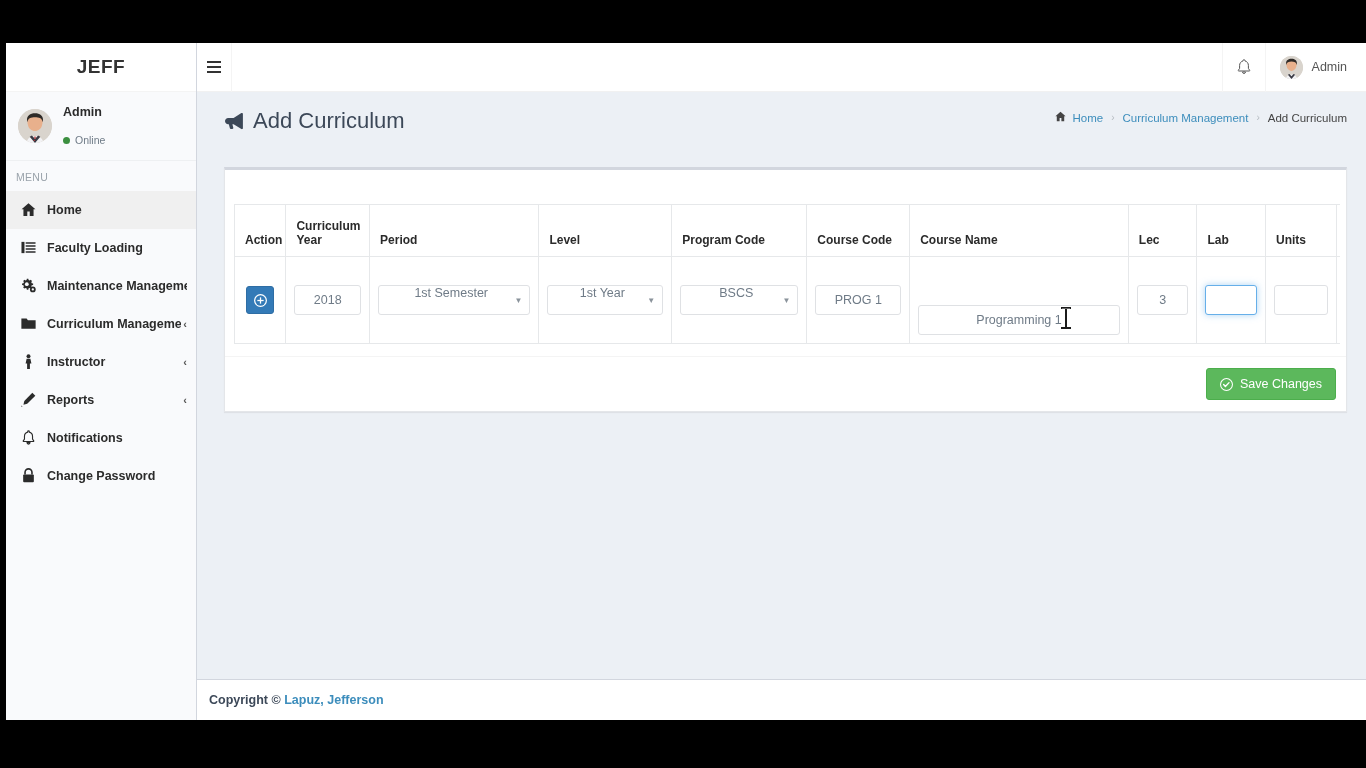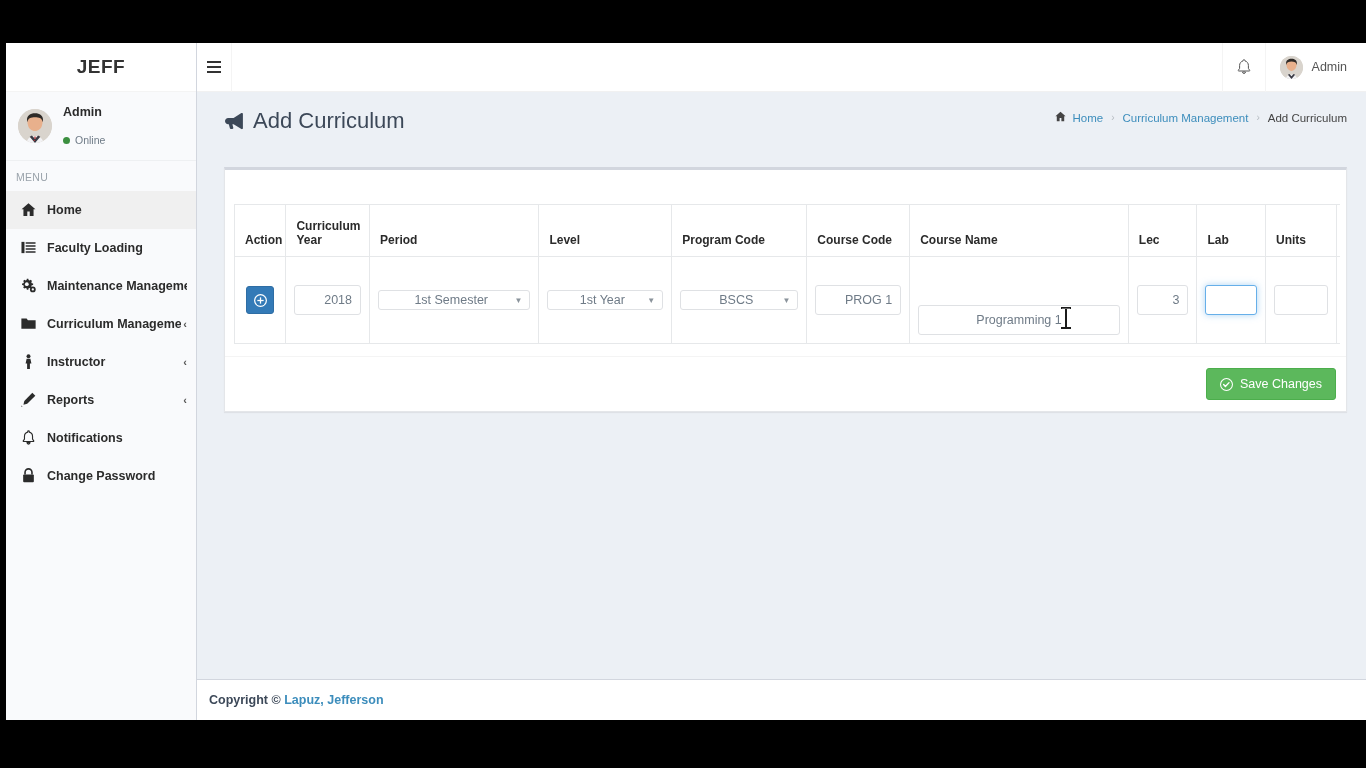--- a/index.html
+++ b/index.html
@@ -174,38 +174,38 @@
   }
   .inp {
     width: 100%;
     height: 30px;
     border: 1px solid #dfe1e4;
     border-radius: 3px;
     background: #fff;
     font-size: 12.5px;
     color: #6f7b87;
     padding: 0 8px;
-    text-align: right;
+    text-align: center;
     font-family: "Liberation Sans", sans-serif;
     outline: none;
   }
   .inp.left { text-align: center; margin-top: 40px; }
   .inp.focused {
     border: 1px solid #66afe9;
     box-shadow: 0 0 7px rgba(102,175,233,.55);
     color: #333;
   }
   .sel {
     width: 100%;
-    height: 20px;
+    height: 30px;
     border: 1px solid #dfe1e4;
     border-radius: 3px;
     background:#fff;
     font-size: 12.5px; color:#6f7b87;
-    display:flex; align-items:center;
+    display:flex; 
     padding-left: 8px;
     position: relative;
     cursor:pointer;
   }
   .sel .sel-text { flex:1 1 auto; text-align:center; padding-right: 14px; overflow:hidden; white-space:nowrap;}
   .sel .sel-arrow {
     position:absolute; right: 7px; top: 50%; transform: translateY(-50%);
     font-size: 8px; color:#8a939b;
   }
 

